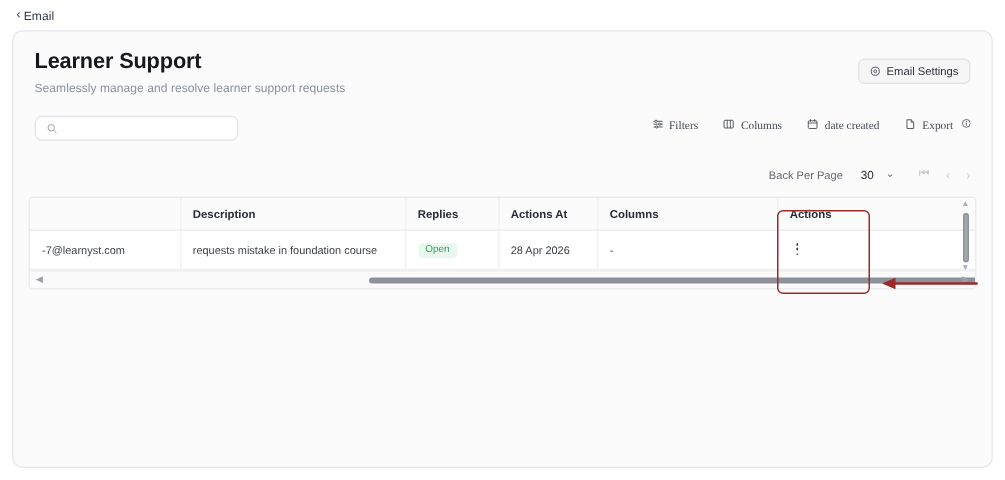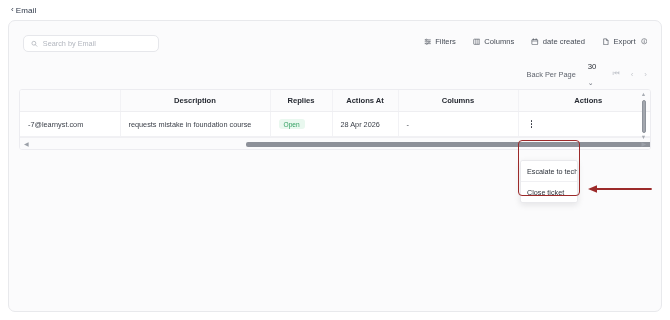--- a/index.html
+++ b/index.html
@@ -106,62 +106,62 @@
   }
   .search-box input::placeholder { color: #b3b7bf; }
 
   .tool-actions {
     position: absolute;
     right: 14px; top: 2px;
     display: flex; align-items: center;
     gap: 17px;
   }
   .tool-item {
-    display: flex; align-items: center; gap: 4px;
+    display: flex; gap: 4px;
     font-size: 7.6px;
     color: #454b55;
     cursor: pointer;
     white-space: nowrap;
+    font-family: Liberation Serif, serif;
   }
 
   
   .rpp-row {
     position: relative;
     height: 20px;
     margin-top: 7px;
     padding-right: 14px;
     display: flex; align-items: center;
     justify-content: flex-end;
     gap: 9px;
   }
   .rpp-label { font-size: 7.4px; color: #60656e; }
   .rpp-select {
     display: flex; align-items: flex-start; gap: 8px;
     font-size: 7.8px; color: #2b2f36;
     cursor: pointer;
     padding-left: 3px;
-    flex-direction: column;
   }
   .rpp-chev { color: #6c727c; font-size: 7px; }
   .pager { display: flex; align-items: center; gap: 11px; margin-left: 7px; }
   .pager span { font-size: 8px; color: #c6c9cf; cursor: pointer; }
 
   
   .table-wrap {
     position: relative;
     margin: 5px 10px 0 10px;
     background: #ffffff;
     border: 1px solid #ececf0;
     border-radius: 3px;
     overflow: hidden;
   }
   table { border-collapse: collapse; width: 100%; table-layout: fixed; }
   thead tr { background: #fbfbfc; }
   th {
-    text-align: center;
+    text-align: left;
     font-size: 7.6px;
     font-weight: bold;
     color: #272b33;
     padding: 6px 8px;
     border-bottom: 1px solid #eeeef1;
     white-space: nowrap;
   }
   td {
     font-size: 7.3px;
     color: #3a3f48;
@@ -294,28 +294,39 @@
 
   <div class="backbar">
     <div class="back-link">
       <span class="back-chevron">‹</span>
       <span>Email</span>
     </div>
   </div>
 
   <div class="card">
 
+    <div class="card-head">
+      <div class="page-title">Learner Support</div>
+      <div class="page-sub">Seamlessly manage and resolve learner support requests</div>
+
+      <div class="email-settings-btn">
+        <svg width="7" height="7" viewBox="0 0 16 16">
+          <circle cx="8" cy="8" r="6.2" fill="none" stroke="#3a3f48" stroke-width="1.3"></circle>
+          <circle cx="8" cy="8" r="2.1" fill="none" stroke="#3a3f48" stroke-width="1.3"></circle>
+        </svg>
+        <span>Email Settings</span>
+      </div>
+    </div>
 
     <div class="toolbar-row">
       <div class="search-box">
         <svg width="7.5" height="7.5" viewBox="0 0 16 16">
           <circle cx="6.8" cy="6.8" r="4.6" fill="none" stroke="#9aa0a8" stroke-width="1.4"></circle>
           <line x1="10.3" y1="10.3" x2="14" y2="14" stroke="#9aa0a8" stroke-width="1.4" stroke-linecap="round"></line>
         </svg>
-        <input type="text" placeholder="Search by Email" style="">
       </div>
 
       <div class="tool-actions">
 
         <div class="tool-item">
           <svg width="7.5" height="7.5" viewBox="0 0 16 16">
             <line x1="1.5" y1="4" x2="14.5" y2="4" stroke="#454b55" stroke-width="1.3"></line>
             <line x1="1.5" y1="8" x2="14.5" y2="8" stroke="#454b55" stroke-width="1.3"></line>
             <line x1="1.5" y1="12" x2="14.5" y2="12" stroke="#454b55" stroke-width="1.3"></line>
             <circle cx="5" cy="4" r="1.6" fill="#fff" stroke="#454b55" stroke-width="1.2"></circle>
@@ -415,24 +426,20 @@
       <div class="hscroll">
         <span class="hscroll-arrow-l">◀</span>
         <div class="hscroll-track">
           <div class="hscroll-thumb"></div>
         </div>
         <span class="hscroll-arrow-r">▶</span>
       </div>
     </div>
   </div>
 
-  <div class="dropdown">
-    <div class="dd-item">Escalate to tech</div>
-    <div class="dd-item">Close ticket</div>
-  </div>
 
   <div class="anno-box"></div>
   <svg class="anno-arrow" viewBox="0 0 70 12">
     <line x1="66" y1="6" x2="10" y2="6" stroke="#9c2a2a" stroke-width="1.8" stroke-linecap="round"></line>
     <path d="M3 6 L12 2.2 L12 9.8 Z" fill="#9c2a2a"></path>
   </svg>
 
 </div>
 
 </body></html>

